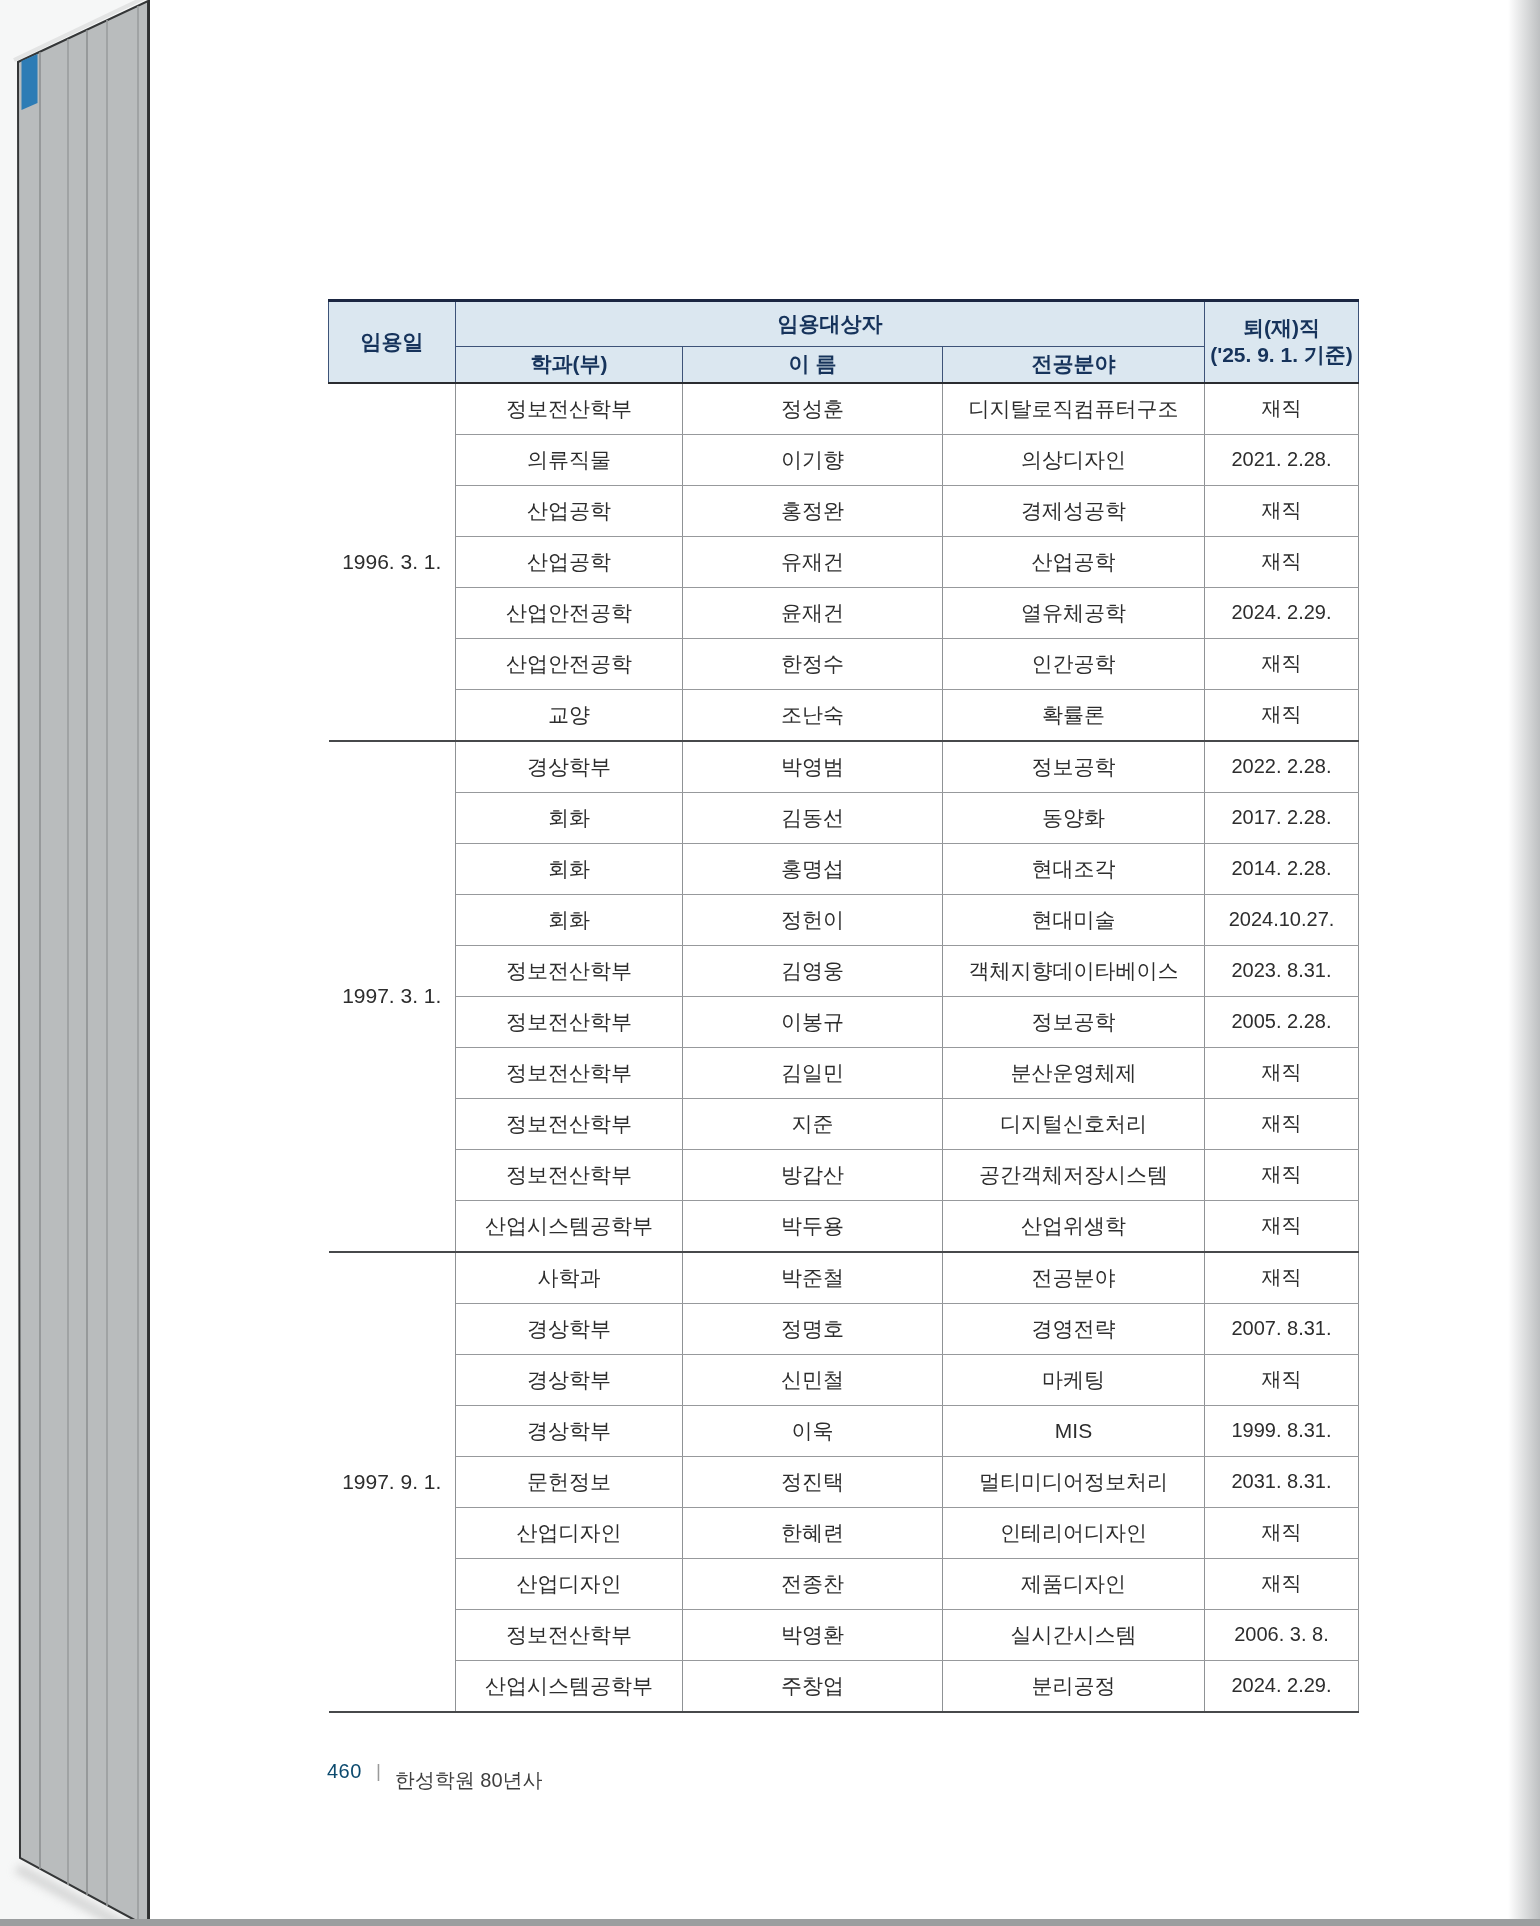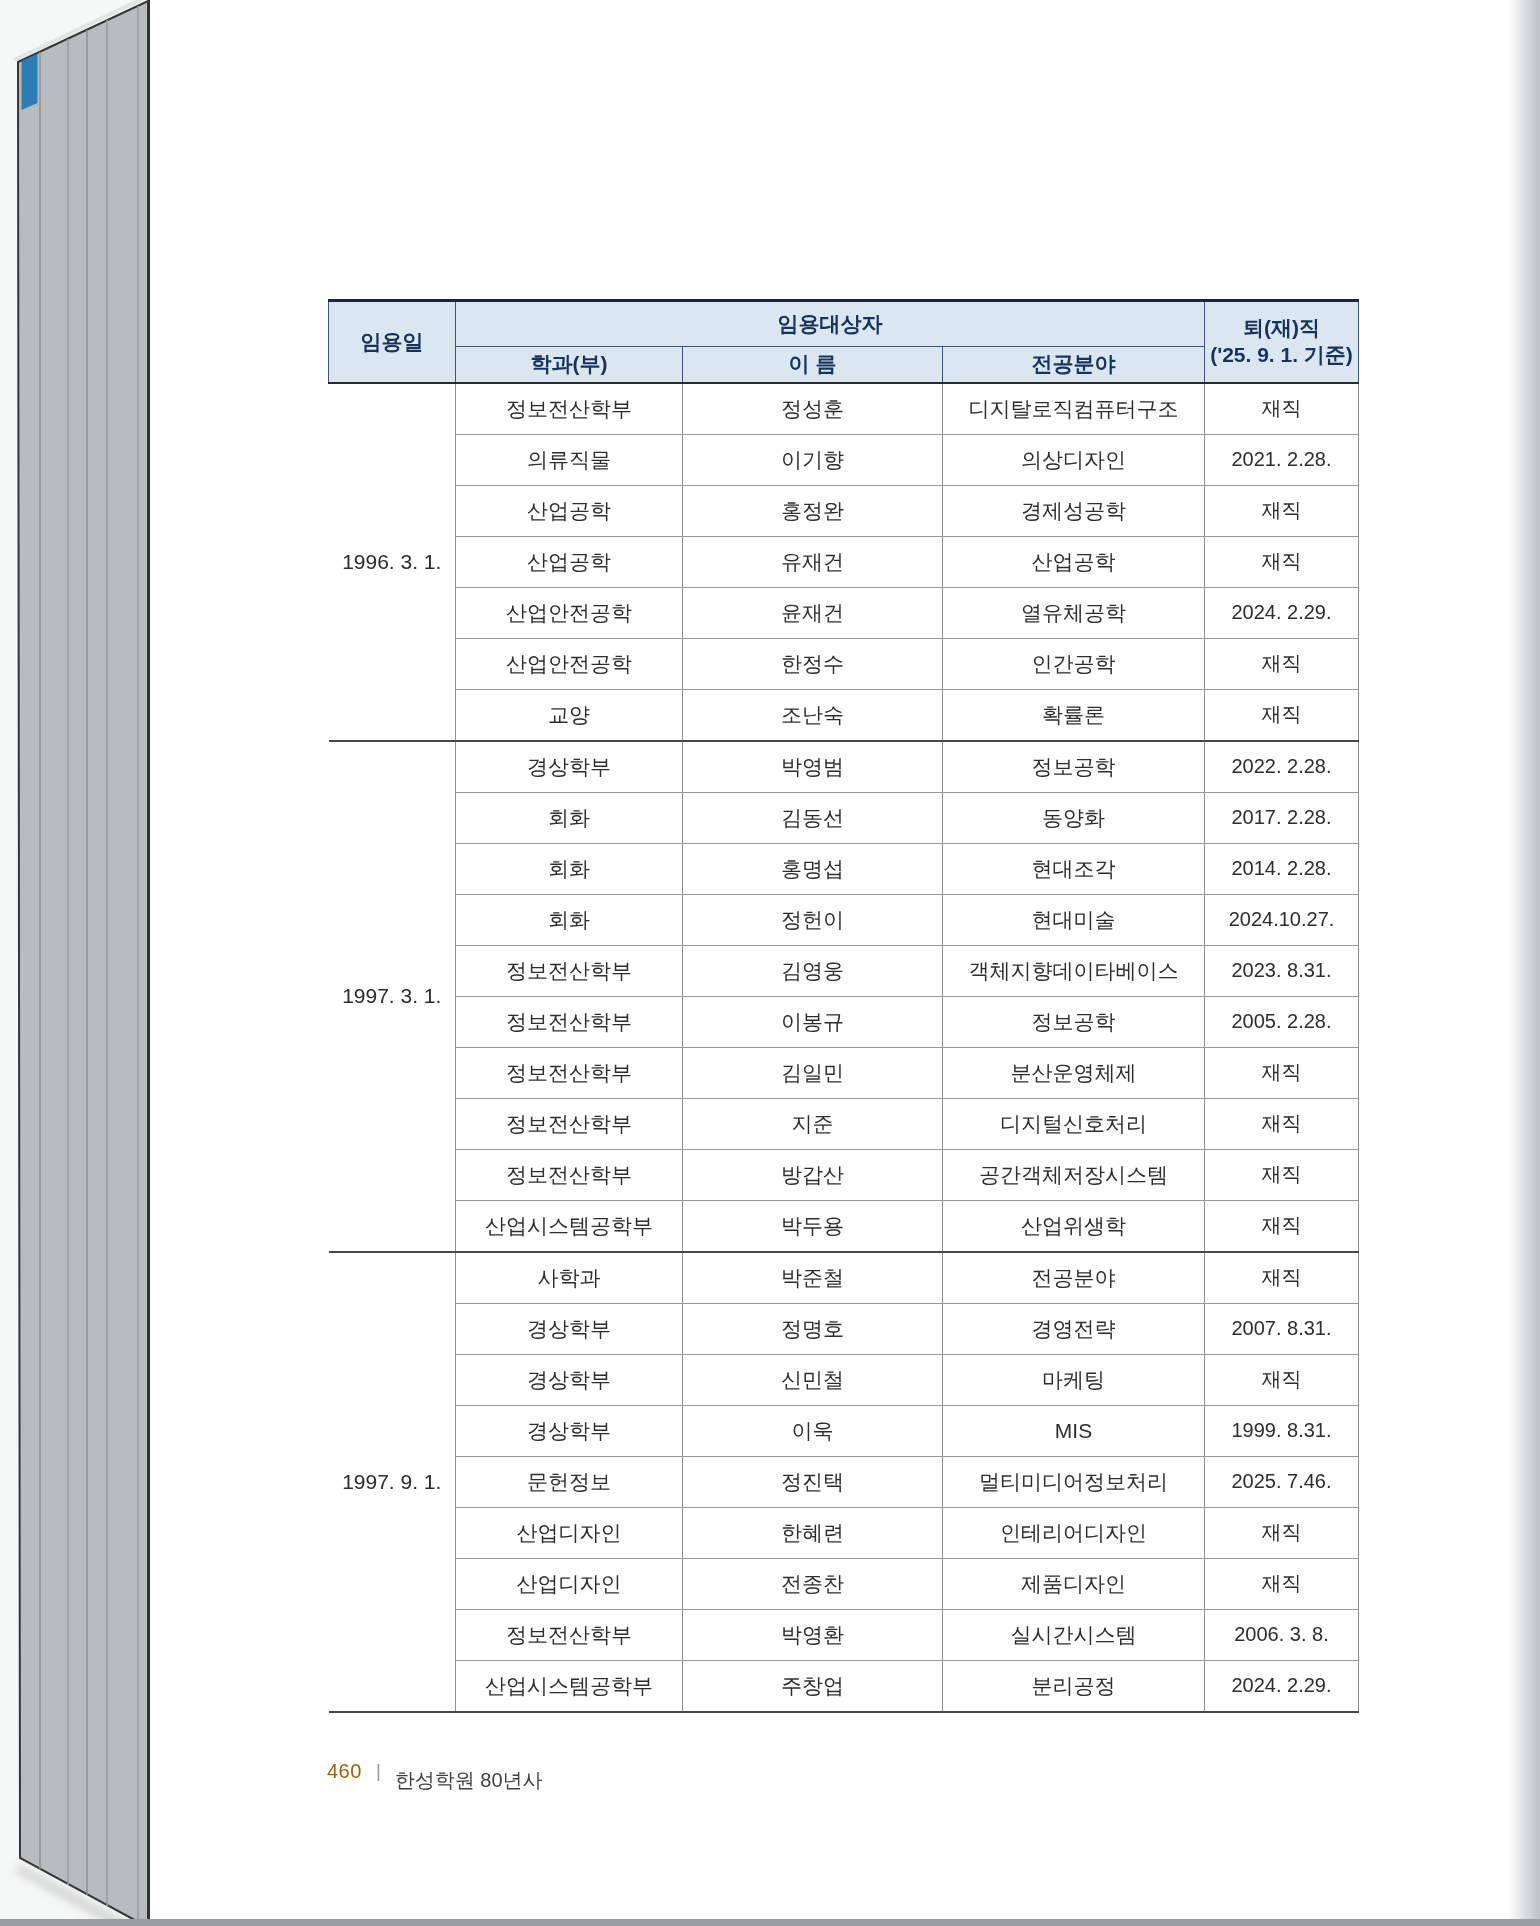--- a/index.html
+++ b/index.html
@@ -60,21 +60,21 @@
     background:#ffffff;overflow:hidden;white-space:nowrap;
   }
   .fac-table td.date-cell{border-left:none;border-bottom:2.5px solid #47494b;}
   .fac-table tr.block-end td{border-bottom:2.5px solid #47494b;}
   .fac-table td.status{font-size:20px;}
   
   .footer{
     position:absolute;left:177px;top:1748px;display:flex;align-items:center;
     font-size:20px;color:#414141;
   }
-  .footer .pageno{color:#a16207;letter-spacing:0.5px;}
+  .footer .pageno{color:#0c4a6e;letter-spacing:0.5px;}
   .footer .sep{color:#9a9a9a;margin:0 14px;font-size:19px;}
   .footer .title{color:#3f3f3f;margin-top:19px;}
 </style>
 </head>
 <body>
 
 <div class="stage">
 
   <svg class="spine-svg" width="1540" height="1926" viewBox="0 0 1540 1926">
     <defs>
@@ -250,21 +250,21 @@
           <tr>
             <td>경상학부</td>
             <td>이욱</td>
             <td>MIS</td>
             <td class="status">1999. 8.31.</td>
           </tr>
           <tr>
             <td>문헌정보</td>
             <td>정진택</td>
             <td>멀티미디어정보처리</td>
-            <td class="status">2025. 7.46.</td>
+            <td class="status">2031. 8.31.</td>
           </tr>
           <tr>
             <td>산업디자인</td>
             <td>한혜련</td>
             <td>인테리어디자인</td>
             <td class="status">재직</td>
           </tr>
           <tr>
             <td>산업디자인</td>
             <td>전종찬</td>

